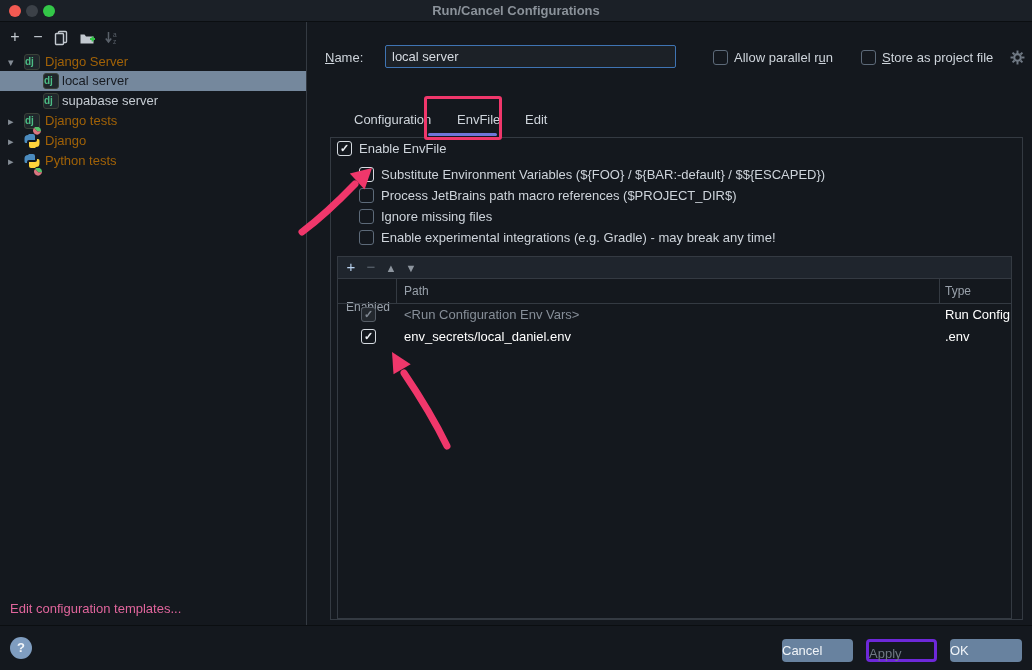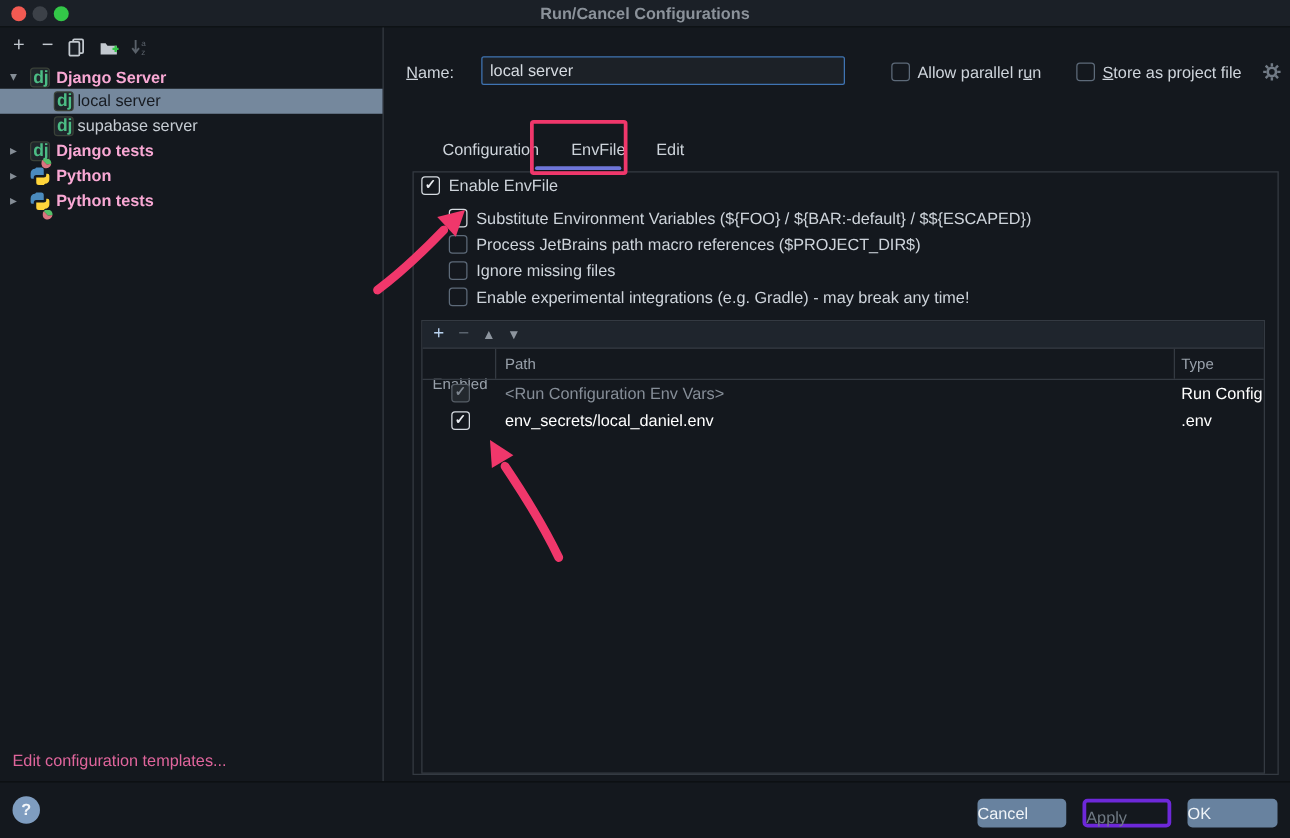--- a/index.html
+++ b/index.html
@@ -19,26 +19,26 @@
   .tl.green{ left:43px; background:#33c748; }
   .wtitle { left:0; top:0; width:1032px; height:22px; line-height:22px; text-align:center; font-weight:bold; color:#8b929a; font-size:13px; }
 
   
   .sidebar { left:0; top:22px; width:307px; height:603px; border-right:1px solid #343a42; }
   .tbico { width:18px; height:18px; color:#c3c9d0; font-size:16px; line-height:16px; text-align:center; cursor:default; }
   .tbico svg { display:block; }
   .trow { left:0; width:306px; height:20px; line-height:20px; white-space:nowrap; }
   .trow .chev { position:absolute; left:8px; top:0; width:12px; color:#858d96; font-size:11px; }
   .trow .lbl { position:absolute; top:0; }
-  .trow.group .lbl { font-weight:bold; color:#f9a8d4; }
+  .trow.group .lbl { font-weight:normal; color:#a16207; }
   .trow.child .lbl { color:#c6ccd3; }
   .trow.sel { background:#75889d; }
   .trow.sel .lbl { color:#171b21; }
   .ico16 { position:absolute; top:2px; width:16px; height:16px; }
-  .djico { background:#20262b; border:1px solid #3a4138; border-radius:3px; color:#4cbd85; font-size:14px; font-weight:bold; text-align:right; line-height:13px; }
+  .djico { background:#20262b; border:1px solid #3a4138; border-radius:3px; color:#4cbd85; font-size:10px; font-weight:bold; text-align:left; line-height:13px; }
   .overlay { position:absolute; right:-3px; bottom:-3px; width:9px; height:9px; }
   .editlink { left:10px; top:579px; color:#e0659c; cursor:pointer; }
 
   
   .namelbl { left:325px; top:50px; color:#ced4db; }
   .name-input { left:385px; top:45px; width:291px; height:23px; background:#1c2127; border:1px solid #3f74b3; border-radius:2px; color:#d6dbe1; font-size:13px; font-family:"Liberation Sans",sans-serif; padding:0 6px; outline:none; }
   .mn { text-decoration:underline; }
 
   
   .cb { width:15px; height:15px; border:1.6px solid #5d6a79; border-radius:3px; background:transparent; }
@@ -136,21 +136,21 @@
     <span class="lbl" style="left:45px;">Django tests</span>
   </div>
   <div class="abs trow group" style="top:109px;">
     <span class="chev">▸</span>
     <span class="abs ico16" style="left:24px;">
       <svg width="16" height="16" viewBox="0 0 16 16">
           <path d="M5 1 h4 a2 2 0 0 1 2 2 v4 H5 a2 2 0 0 0 -2 2 v1 H2 a1.5 1.5 0 0 1 -1.5-1.5 v-3 A3.5 3.5 0 0 1 4 2 Z" fill="#4b8bbe"></path>
           <path d="M11 15 H7 a2 2 0 0 1 -2-2 V9 h6 a2 2 0 0 0 2-2 V6 h1 a1.5 1.5 0 0 1 1.5 1.5 v3 A3.5 3.5 0 0 1 12 14 Z" fill="#ffd43b"></path>
         </svg>
     </span>
-    <span class="lbl" style="left:45px;">Python</span>
+    <span class="lbl" style="left:45px;">Django</span>
   </div>
   <div class="abs trow group" style="top:129px;">
     <span class="chev">▸</span>
     <span class="abs ico16" style="left:24px;">
       <svg width="16" height="16" viewBox="0 0 16 16">
           <path d="M5 1 h4 a2 2 0 0 1 2 2 v4 H5 a2 2 0 0 0 -2 2 v1 H2 a1.5 1.5 0 0 1 -1.5-1.5 v-3 A3.5 3.5 0 0 1 4 2 Z" fill="#4b8bbe"></path>
           <path d="M11 15 H7 a2 2 0 0 1 -2-2 V9 h6 a2 2 0 0 0 2-2 V6 h1 a1.5 1.5 0 0 1 1.5 1.5 v3 A3.5 3.5 0 0 1 12 14 Z" fill="#ffd43b"></path>
         </svg>
       <span class="abs overlay">
         <svg width="9" height="9" viewBox="0 0 9 9">

